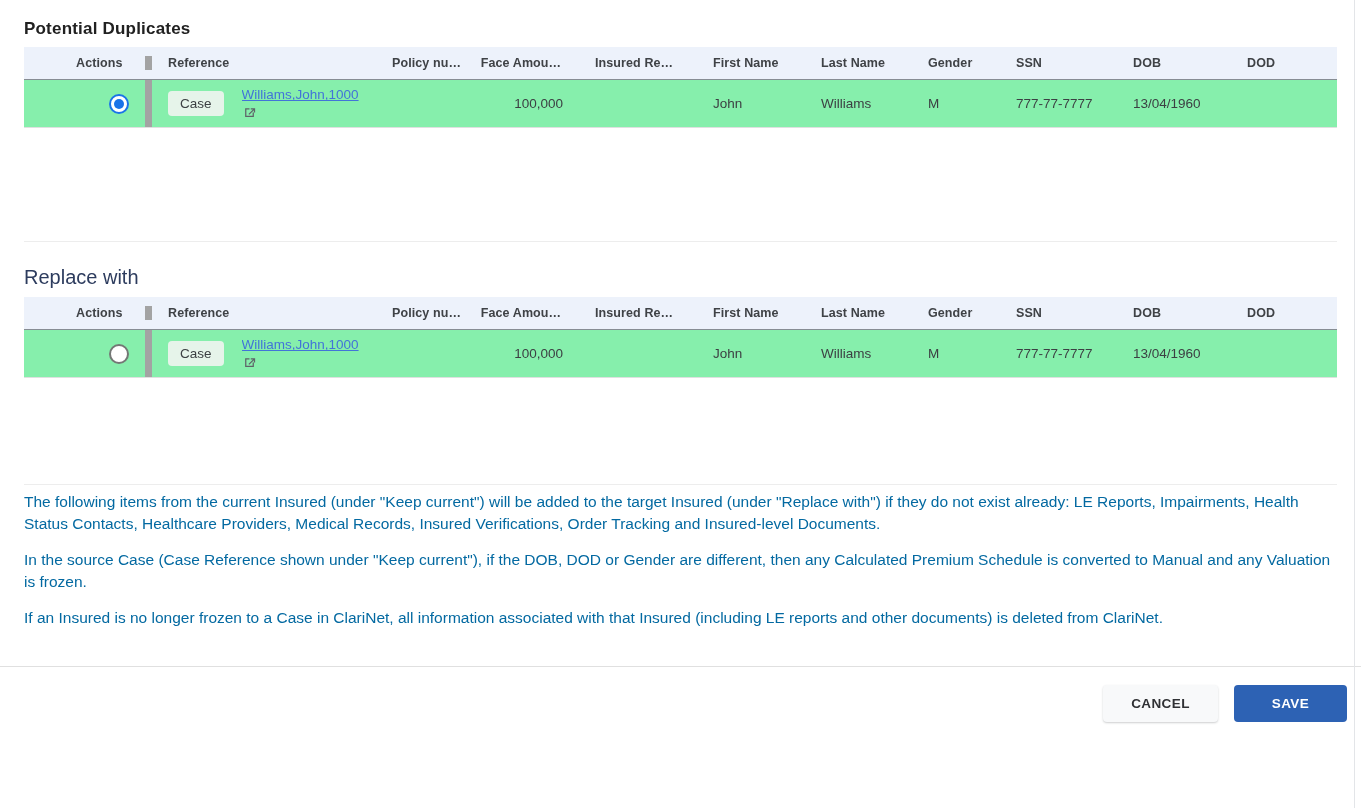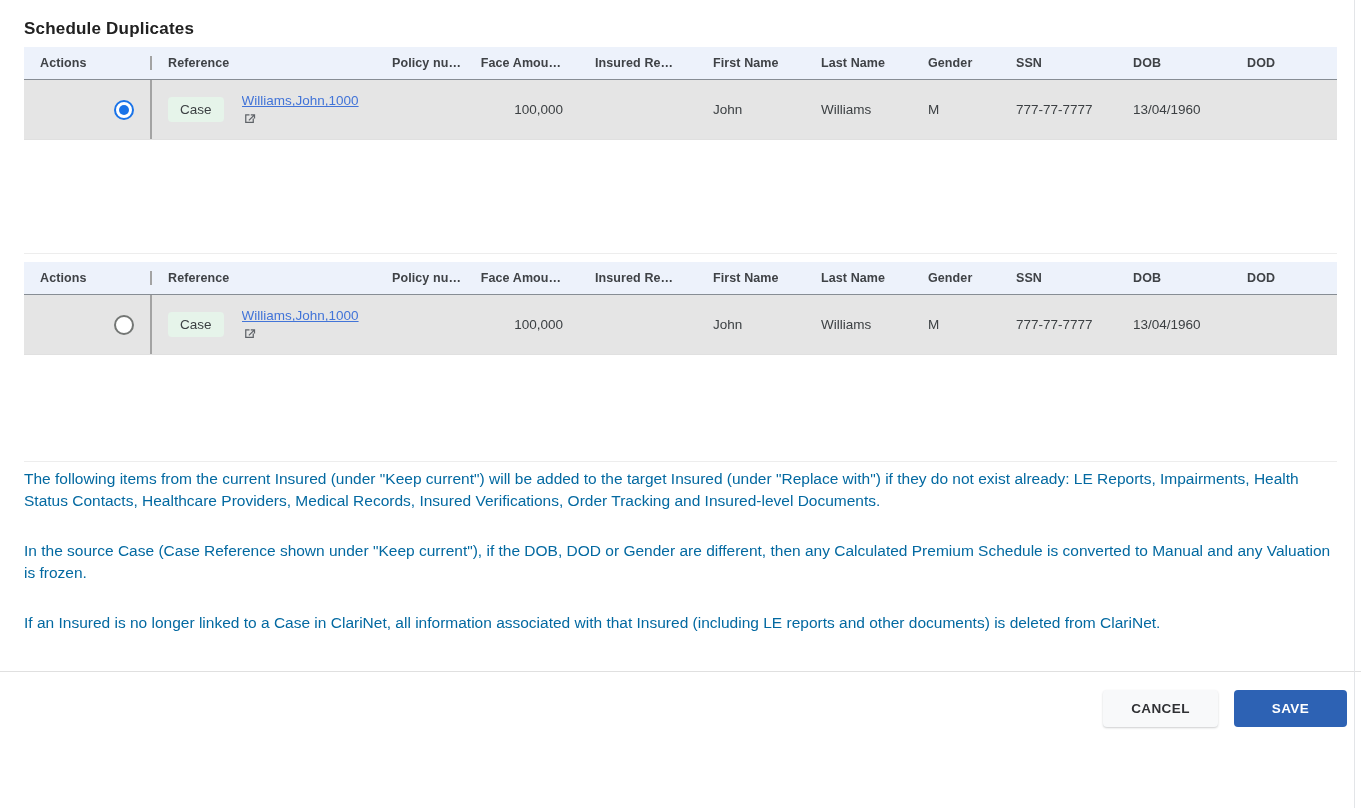--- a/index.html
+++ b/index.html
@@ -38,34 +38,34 @@
     height:33px;
     align-items:center;
     border-bottom:1px solid #878d94;
   }
   .t-header .cell {
     font-size:12.5px; font-weight:bold; color:#3f4246;
     padding:0 16px; letter-spacing:.1px;
     white-space:nowrap; overflow:hidden;
   }
   .t-row {
-    height:60px;
+    height:48px;
     align-items:center;
     border-bottom:1px solid #e0e0e0;
-    background:#e5e5e5;
+    background:#86efac;
   }
   .t-row .cell {
     font-size:13.5px; color:#3c4043;
     padding:0 16px;
     white-space:nowrap; overflow:hidden;
     display:flex; align-items:center; height:100%;
   }
   .cell--right { justify-content:flex-end; }
   .t-header .cell--right { display:block; text-align:center; }
-  .cell--divider { border-right:2px solid #a3a3a3; }
+  .cell--divider { border-right:7px solid #a3a3a3;margin-left:36px; }
   .cell--actions { justify-content:flex-end; padding-right:13px; }
   .t-filler { border-bottom:1px solid #ededed; }
   .t-filler--keep { height:114px; }
   .t-filler--replace { height:107px; }
 
   .radio {
     width:20px; height:20px; border-radius:50%;
     border:2px solid #747775; background:#fff;
     position:relative; cursor:pointer; flex:0 0 auto;
   }
@@ -87,21 +87,21 @@
     font-size:13.5px; cursor:pointer;
     max-width:118px; overflow:hidden; white-space:nowrap;
   }
   .ext-icon { margin-top:2px; cursor:pointer; display:inline-flex; }
   .ext-icon svg { width:15px; height:15px; fill:#5f6368; }
 
   .notes { margin-top:6px; }
   .notes p {
     font-size:15.5px; color:#0369a1; line-height:22px;
   }
-  .notes p + p { margin-top:28px; }
+  .notes p + p { margin-top:14px; }
 
   .footer-divider {
     margin-top:37px; width:1361px; height:1px; background:#e0e0e0;
   }
   .footer {
     display:flex; justify-content:flex-end; align-items:center;
     gap:16px; padding-right:14px; margin-top:18px;
   }
   .btn {
     height:37px; border:none; border-radius:4px;
@@ -115,21 +115,21 @@
   }
   .btn--save {
     width:113px; background:#2d62b4; color:#ffffff;
   }
 </style>
 </head>
 <body>
 
 <div class="page">
   <div class="content">
-    <div class="page-title">Schedule Duplicates</div>
+    <div class="page-title">Potential Duplicates</div>
 
     <div class="dup-table">
       <div class="t-header">
         <div class="cell cell--divider">Actions</div>
         <div class="cell">Reference</div>
         <div class="cell cell--right">Policy nu…</div>
         <div class="cell cell--right">Face Amou…</div>
         <div class="cell">Insured Re…</div>
         <div class="cell">First Name</div>
         <div class="cell">Last Name</div>
@@ -161,20 +161,21 @@
         <div class="cell">John</div>
         <div class="cell">Williams</div>
         <div class="cell">M</div>
         <div class="cell">777-77-7777</div>
         <div class="cell">13/04/1960</div>
         <div class="cell"></div>
       </div>
       <div class="t-filler t-filler--keep"></div>
     </div>
 
+    <div class="section-heading section-heading--replace">Replace with</div>
     <div class="dup-table">
       <div class="t-header">
         <div class="cell cell--divider">Actions</div>
         <div class="cell">Reference</div>
         <div class="cell cell--right">Policy nu…</div>
         <div class="cell cell--right">Face Amou…</div>
         <div class="cell">Insured Re…</div>
         <div class="cell">First Name</div>
         <div class="cell">Last Name</div>
         <div class="cell">Gender</div>
@@ -208,21 +209,21 @@
         <div class="cell">777-77-7777</div>
         <div class="cell">13/04/1960</div>
         <div class="cell"></div>
       </div>
       <div class="t-filler t-filler--replace"></div>
     </div>
 
     <div class="notes">
       <p>The following items from the current Insured (under "Keep current") will be added to the target Insured (under "Replace with") if they do not exist already: LE Reports, Impairments, Health Status Contacts, Healthcare Providers, Medical Records, Insured Verifications, Order Tracking and Insured-level Documents.</p>
       <p>In the source Case (Case Reference shown under "Keep current"), if the DOB, DOD or Gender are different, then any Calculated Premium Schedule is converted to Manual and any Valuation is frozen.</p>
-      <p>If an Insured is no longer linked to a Case in ClariNet, all information associated with that Insured (including LE reports and other documents) is deleted from ClariNet.</p>
+      <p>If an Insured is no longer frozen to a Case in ClariNet, all information associated with that Insured (including LE reports and other documents) is deleted from ClariNet.</p>
     </div>
   </div>
 
   <div class="footer-divider"></div>
   <div class="footer">
     <button class="btn btn--cancel">CANCEL</button>
     <button class="btn btn--save">SAVE</button>
   </div>
 
   <div class="right-edge"></div>

